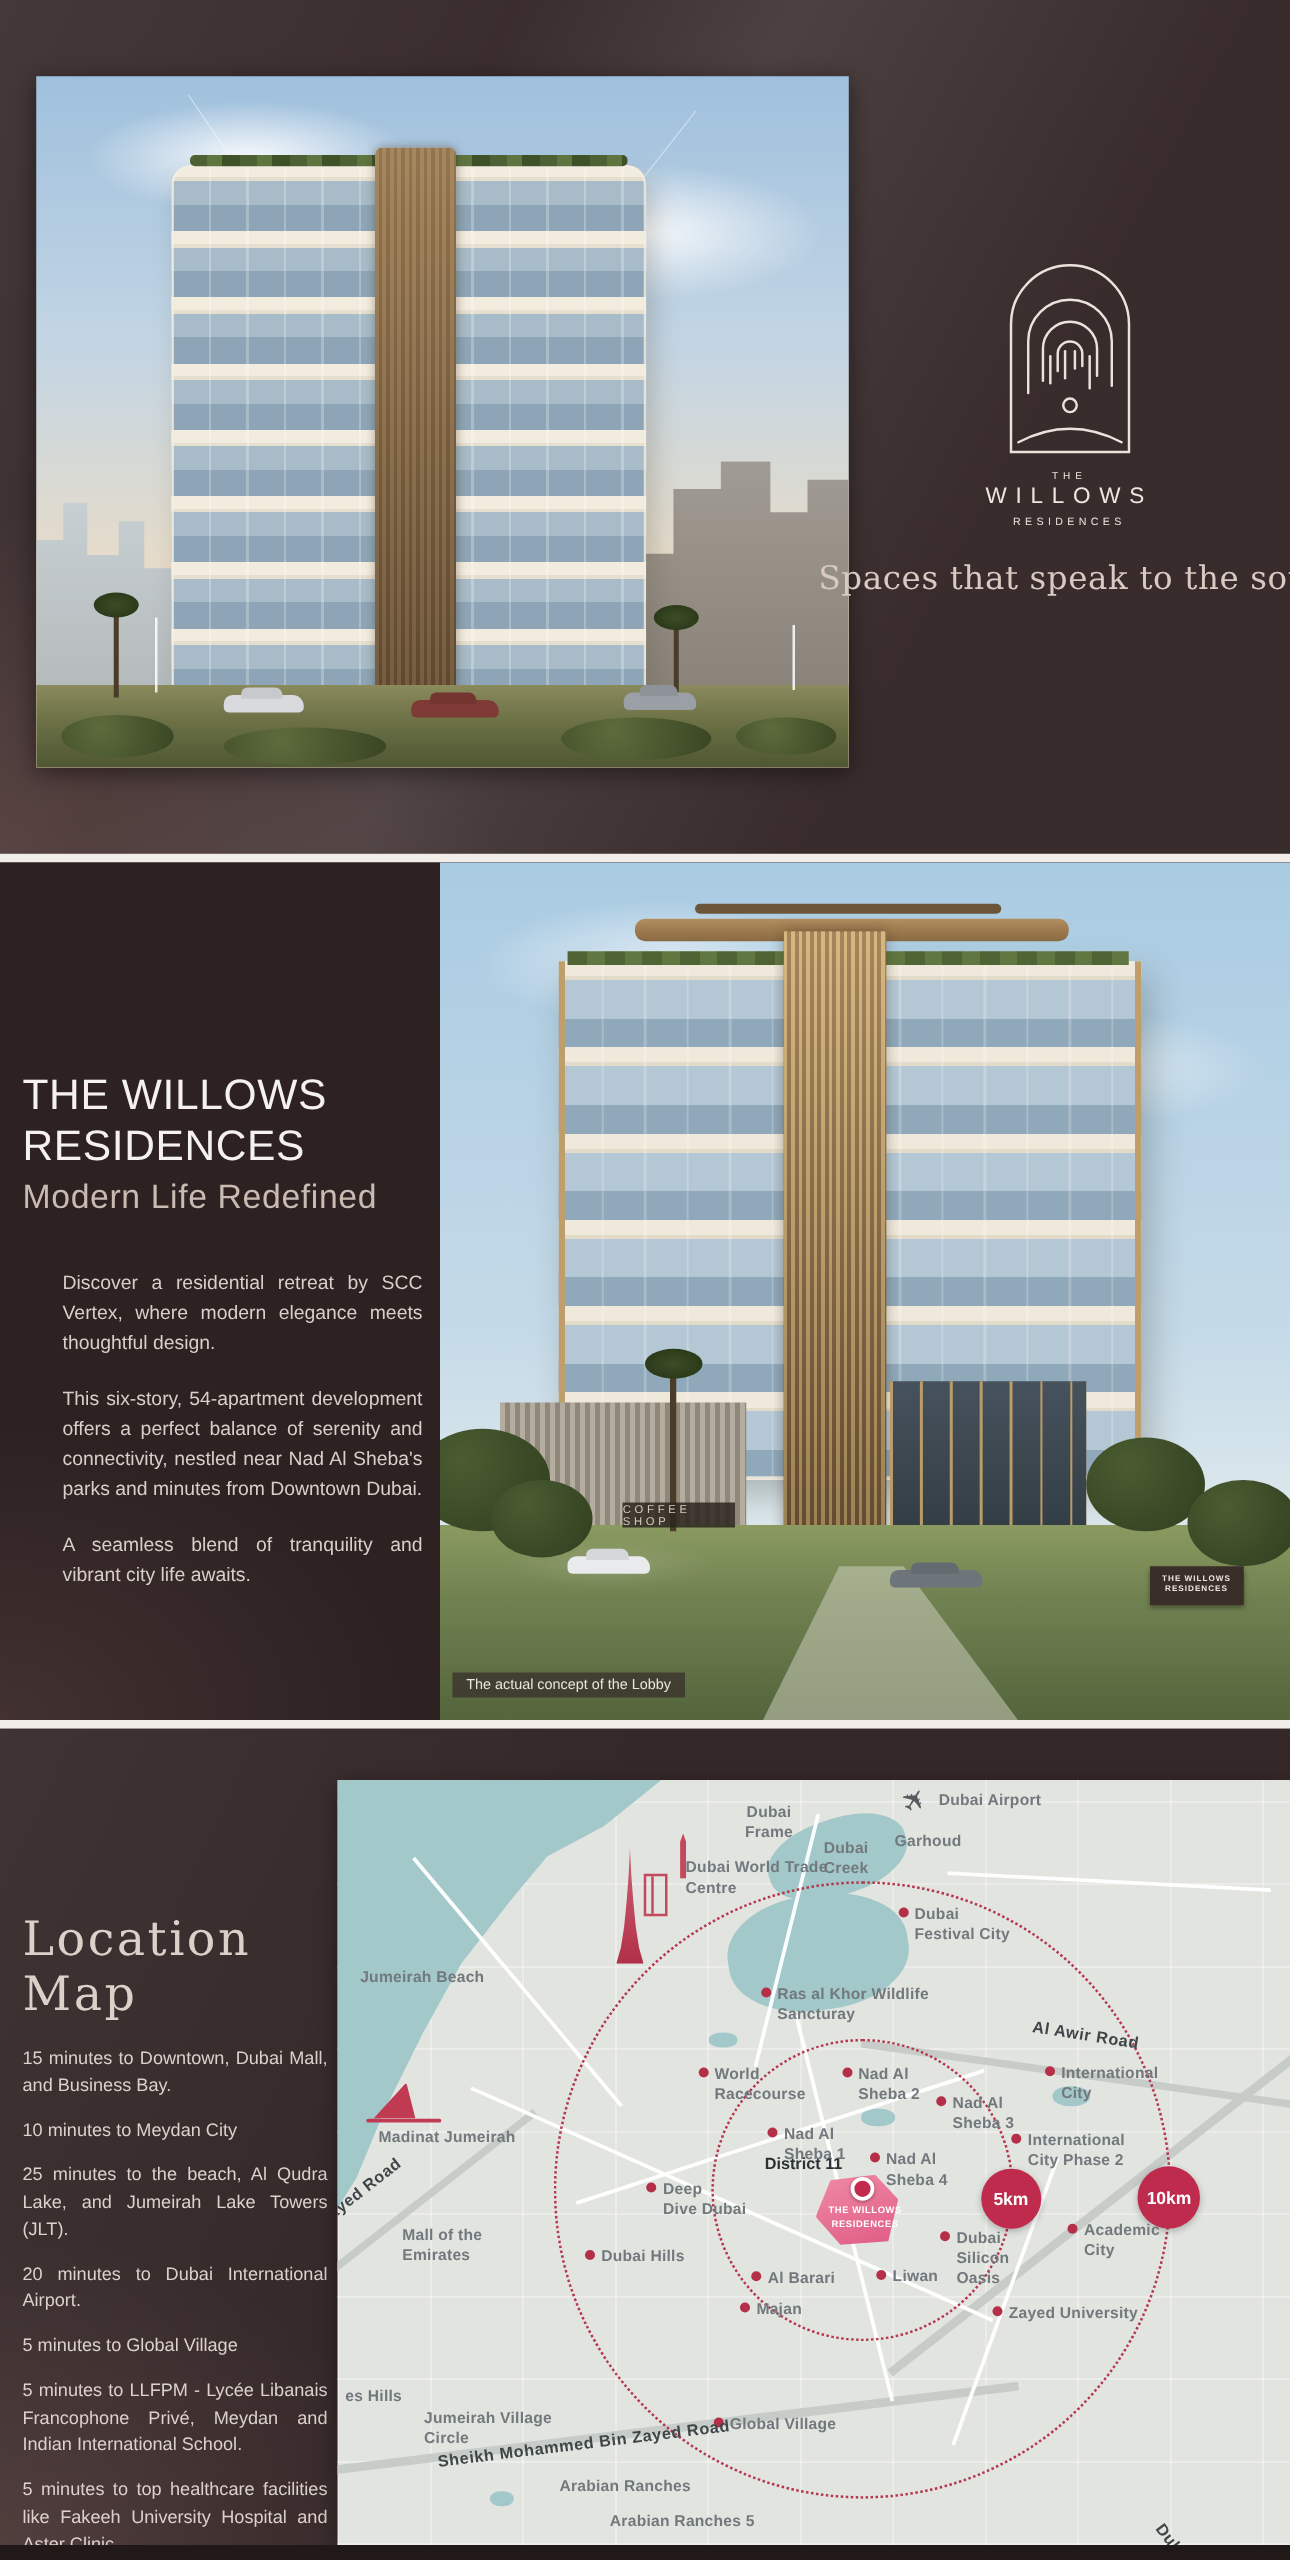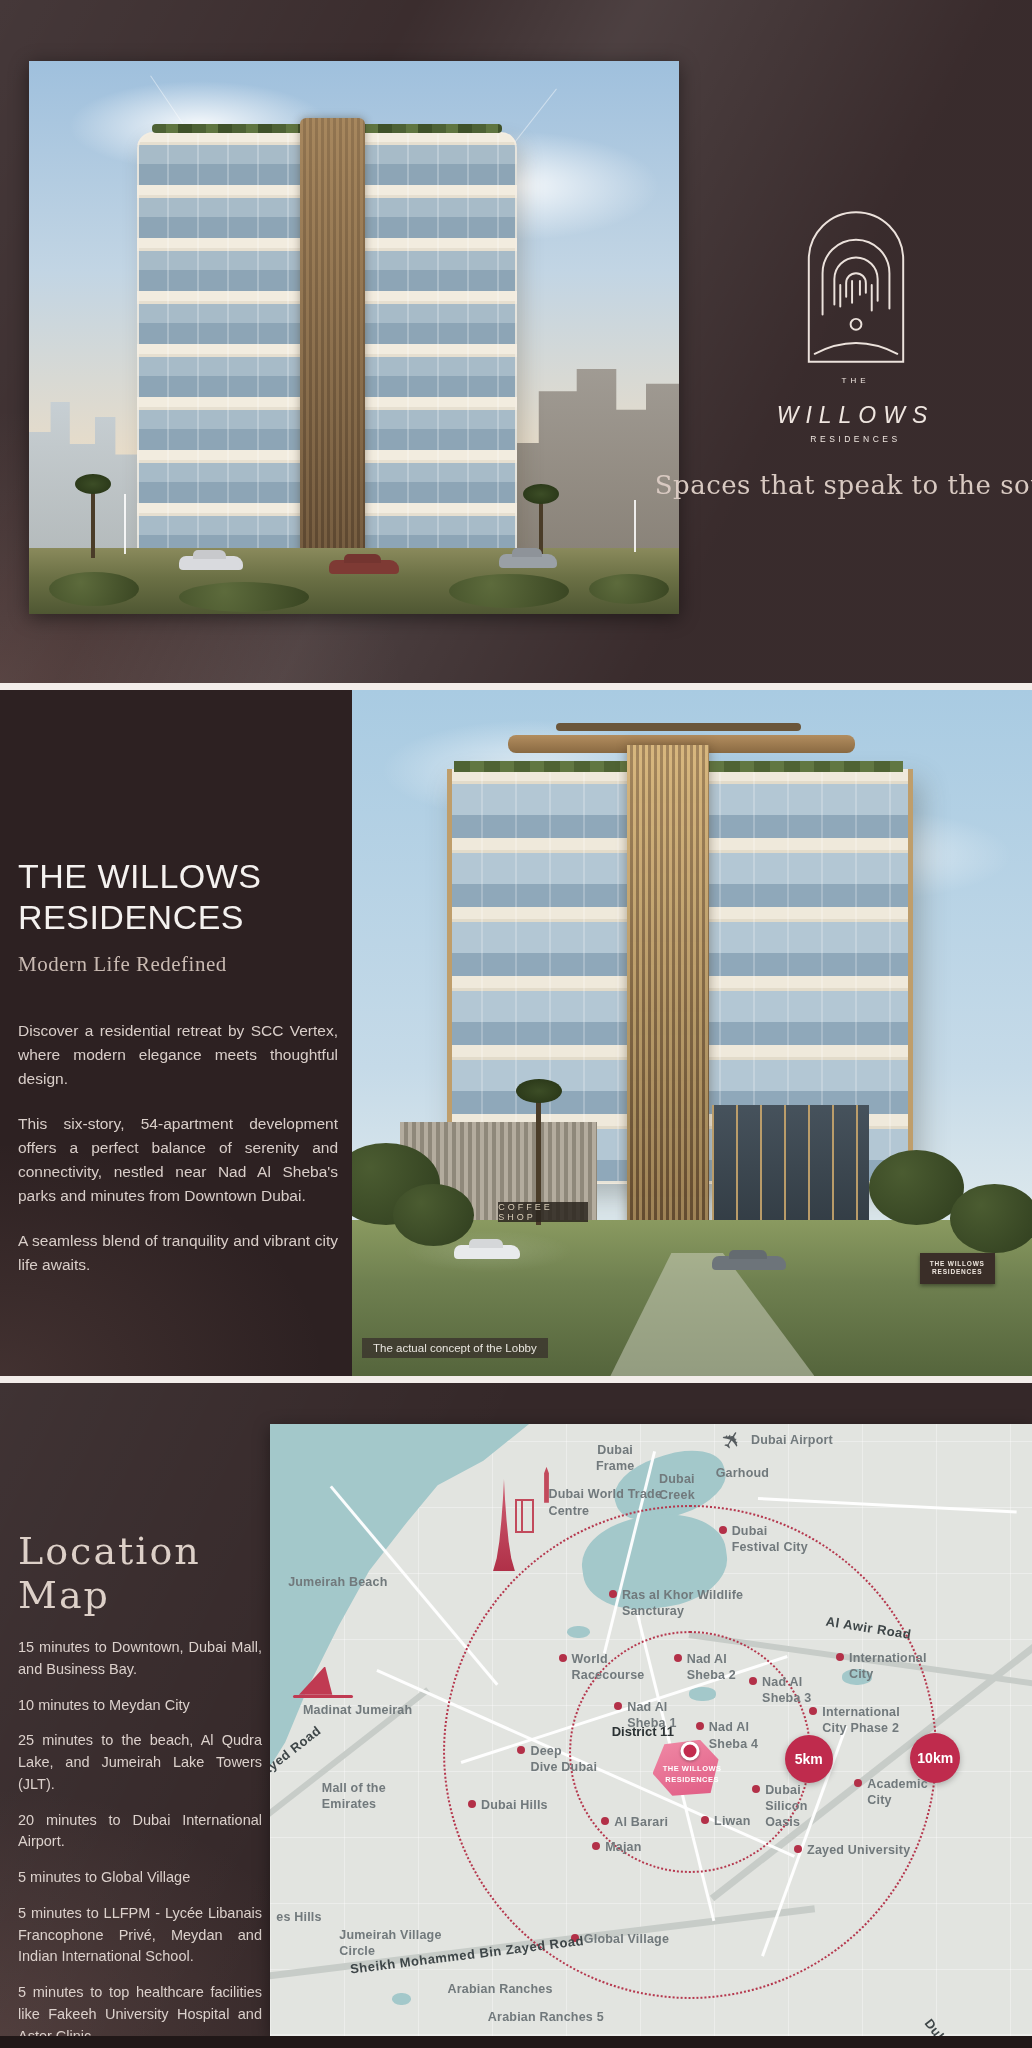--- a/index.html
+++ b/index.html
@@ -56,35 +56,35 @@
   .car1{left:150px;bottom:44px;width:64px;background:#d9dade;}
   .car2{left:300px;bottom:40px;width:70px;background:#7e3a34;}
   .car3{left:470px;bottom:46px;width:58px;background:#9aa0a6;}
   .pole{position:absolute;width:2px;background:rgba(255,255,255,.85);}
   .po1{left:95px;bottom:60px;height:60px;}
   .po2{left:605px;bottom:62px;height:52px;}
   
   .brand{position:absolute;left:679px;top:198px;width:353px;display:flex;flex-direction:column;align-items:center;color:#efe6e0;}
   .logo-svg{width:118px;height:168px;}
   .logo-the{font-size:8px;letter-spacing:4px;margin-top:10px;}
-  .logo-willows{font-size:23px;letter-spacing:7px;margin-top:17px;font-style:italic;}
+  .logo-willows{font-size:18px;letter-spacing:7px;margin-top:1px;}
   .logo-res{font-size:8.5px;letter-spacing:3.5px;margin-top:5px;}
   .tagline{margin-top:26px;font-family:"DejaVu Serif",serif;font-size:26px;color:#d8c9c1;letter-spacing:.5px;white-space:nowrap;}
   
   .divider{position:absolute;left:0;width:1032px;height:7px;background:#f3edea;}
   .d1{top:683px;} .d2{top:1376px;}
   
   .s2{position:absolute;left:0;top:690px;width:1032px;height:686px;
       background:
         radial-gradient(500px 360px at 0% 100%, rgba(186,142,131,0.15), transparent 65%),
         #2d2122;}
   .s2-left{position:absolute;left:18px;top:0;width:320px;color:#d9cec9;}
   .s2-title{margin:166px 0 0 0;font-size:34px;font-weight:500;line-height:1.2;color:#f4f1ef;letter-spacing:.5px;white-space:pre-line;}
-  .s2-sub{margin-top:14px;font-family:Liberation Serif, serif;font-size:21px;color:#c9bab2;letter-spacing:.5px;}
-  .s2-paras{margin-top:42px;}
+  .s2-sub{margin-top:4px;font-family:Liberation Sans, sans-serif;font-size:27px;color:#c9bab2;letter-spacing:.5px;}
+  .s2-paras{margin-top:42px;margin-left:32px;}
   .s2-paras p{margin:0 0 21px 0;font-size:15.5px;line-height:1.55;text-align:justify;color:#d9cec9;}
   .photo2{position:absolute;left:352px;top:0;width:680px;height:686px;overflow:hidden;
       background:linear-gradient(180deg,#a9cbe2 0%,#c5dae8 55%,#dbe7ec 75%);}
   .c4{left:30px;top:30px;width:300px;height:100px;opacity:.7;}
   .c5{left:380px;top:120px;width:280px;height:90px;opacity:.6;}
   .p2-bldg{position:absolute;left:14%;top:11.5%;width:68.5%;height:60.5%;
       background:
         repeating-linear-gradient(90deg, rgba(255,255,255,.22) 0 2px, rgba(255,255,255,0) 2px 34px),
         repeating-linear-gradient(180deg,#efe9db 0 12px,#e2dbca 12px 15px,#b3c7d4 15px 46px,#8fa8ba 46px 69px);
       box-shadow:inset 0 0 0 3px rgba(240,233,219,.9), 8px 12px 26px rgba(70,70,60,.3);}

